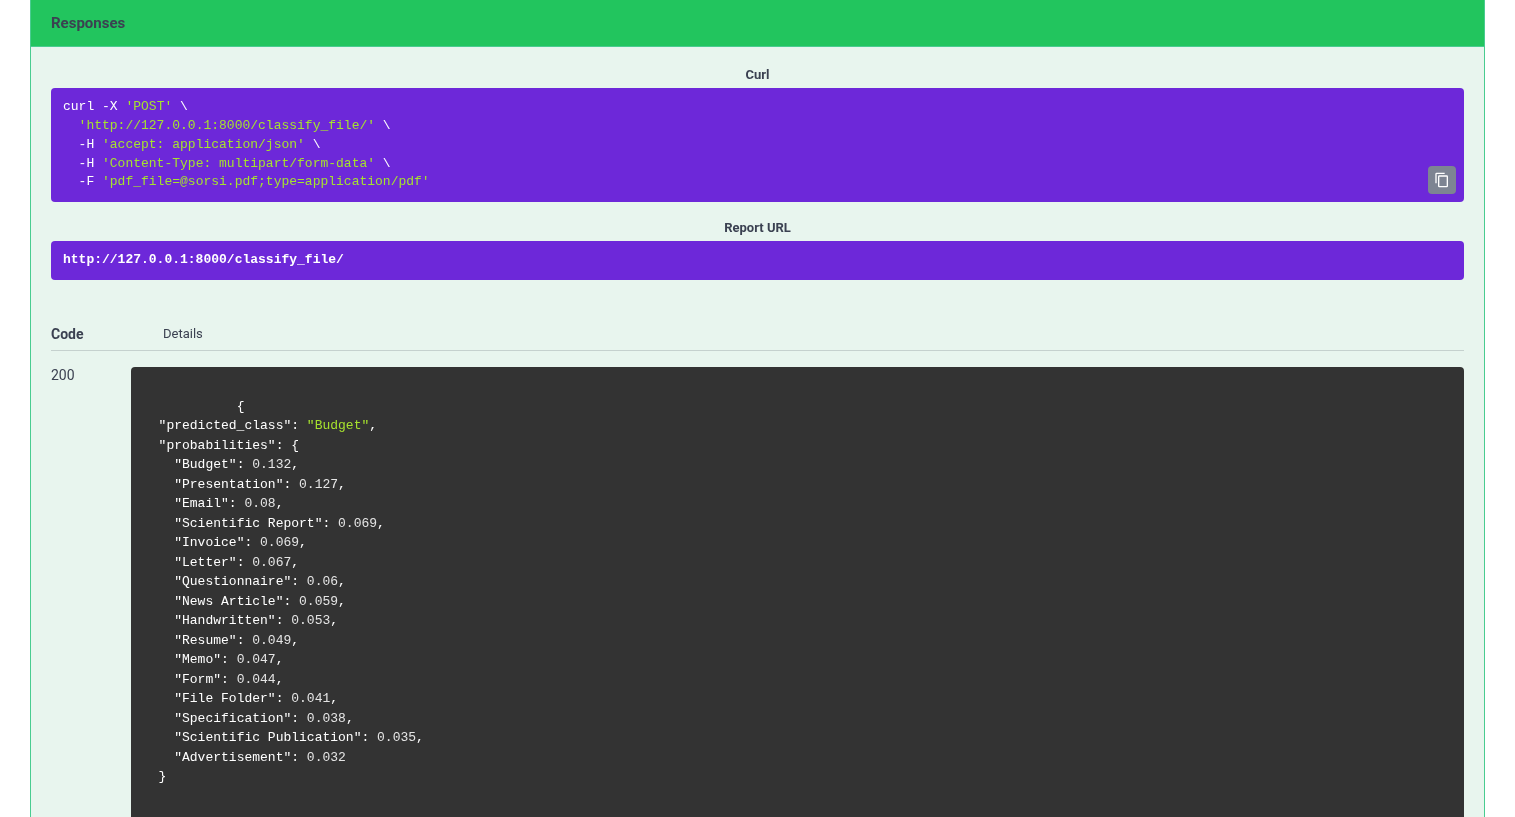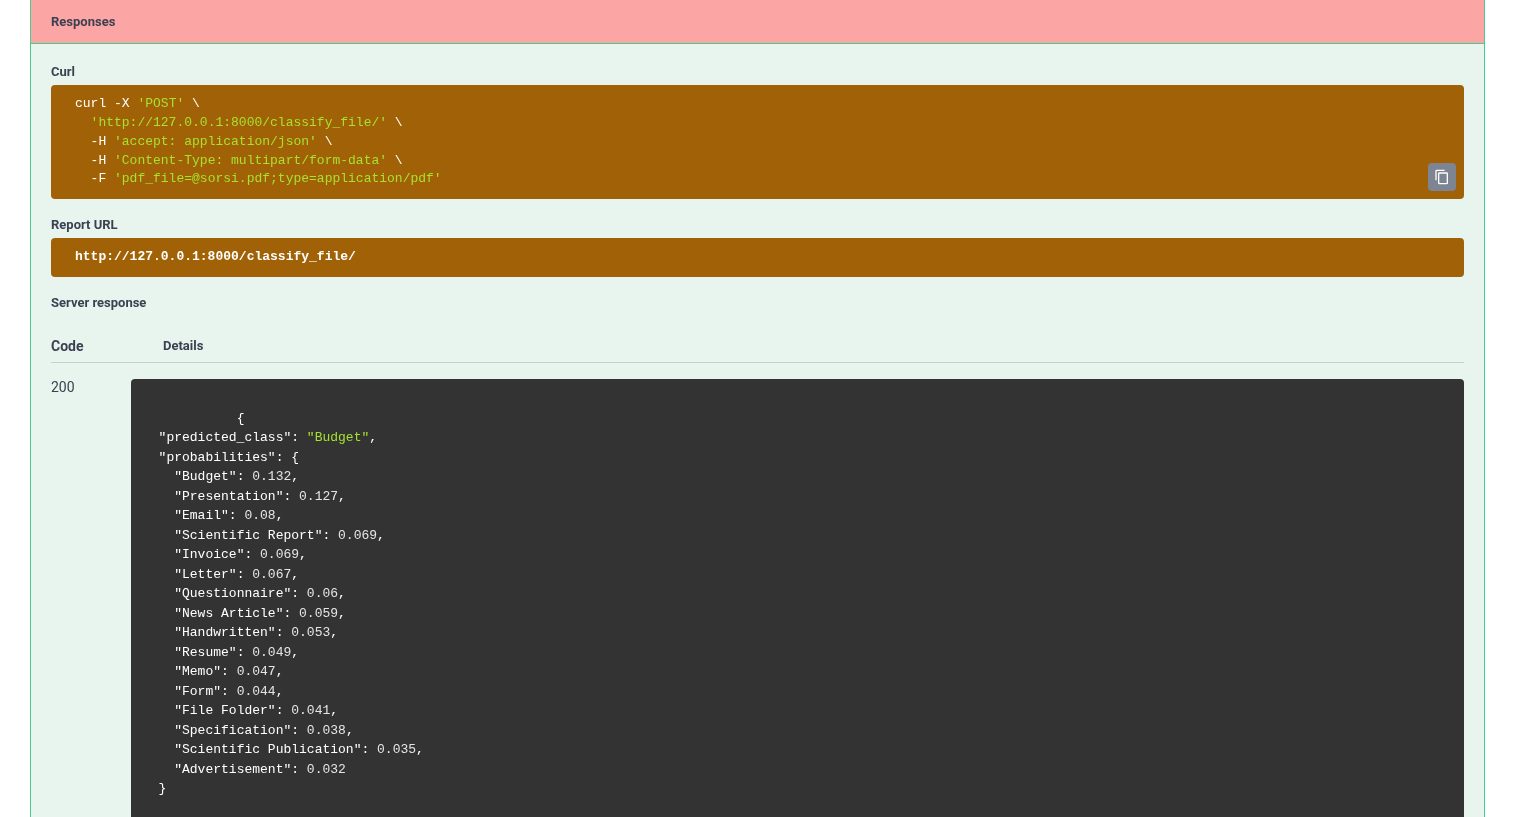--- a/index.html
+++ b/index.html
@@ -13,42 +13,43 @@
     padding: 0 30px;
   }
   .panel {
     border: 1px solid #49cc90;
     border-top: none;
     background: #fff;
   }
   .responses-header {
     padding: 14px 20px;
     font-weight: 700;
-    font-size: 13px;
+    font-size: 15px;
     color: #3b4151;
-    background:#fca5a5;
+    background:#22c55e;
     border-bottom: 1px solid #49cc90;
   }
   .live-response {
     background: #e8f5ee;
     padding: 20px 20px 30px 20px;
   }
   .section-label {
     font-size: 13px;
     font-weight: 700;
     color: #3b4151;
     margin-bottom: 6px;
     margin-top: 0;
+    text-align: center;
   }
   .section-label + .codebox, .section-label + .url-box { margin-top:6px; }
   .codebox, .url-box {
-    background: #a16207;
+    background: #6d28d9;
     color: #fff;
     border-radius: 4px;
-    padding: 10px 24px;
+    padding: 10px 12px;
     font-family: "SFMono-Regular", Consolas, "Liberation Mono", Menlo, monospace;
     font-size: 13px;
     line-height: 1.45;
     white-space: pre;
     overflow-x: auto;
     position: relative;
   }
   .url-box { font-weight:700; }
   .codebox .green { color: #a6e22e; }
   .codebox .plain { color:#fff; }
@@ -59,21 +60,21 @@
     padding: 10px 0 8px 0;
     margin-top: 18px;
   }
   .th-code {
     width: 80px;
     font-weight:700;
     font-size:14px;
     color:#3b4151;
   }
   .th-details {
-    font-weight:700;
+    font-weight:400;
     font-size:13px;
     color:#3b4151;
     padding-left:32px;
   }
   .table-row { display:flex; margin-top: 16px;}
   .td-code { width:80px; font-size:14px; color:#3b4151; }
   .td-details { flex:1; }
   .sub-label {
     font-size:13px;
     font-weight:700;
@@ -137,21 +138,20 @@
               <path d="M16 1H4a2 2 0 0 0-2 2v14h2V3h12V1zm3 4H8a2 2 0 0 0-2 2v14a2 2 0 0 0 2 2h11a2 2 0 0 0 2-2V7a2 2 0 0 0-2-2zm0 16H8V7h11v14z"></path>
             </svg></button></div>
 
       <div class="section-gap"></div>
 
       <div class="section-label">Report URL</div>
       <div class="url-box">http://127.0.0.1:8000/classify_file/</div>
 
       <div class="section-gap"></div>
 
-      <div class="section-label">Server response</div>
 
       <div class="table-head">
         <div class="th-code">Code</div>
         <div class="th-details">Details</div>
       </div>
 
       <div class="table-row">
         <div class="td-code">200</div>
         <div class="td-details">
           <div class="body-box" id="response-body-box">

